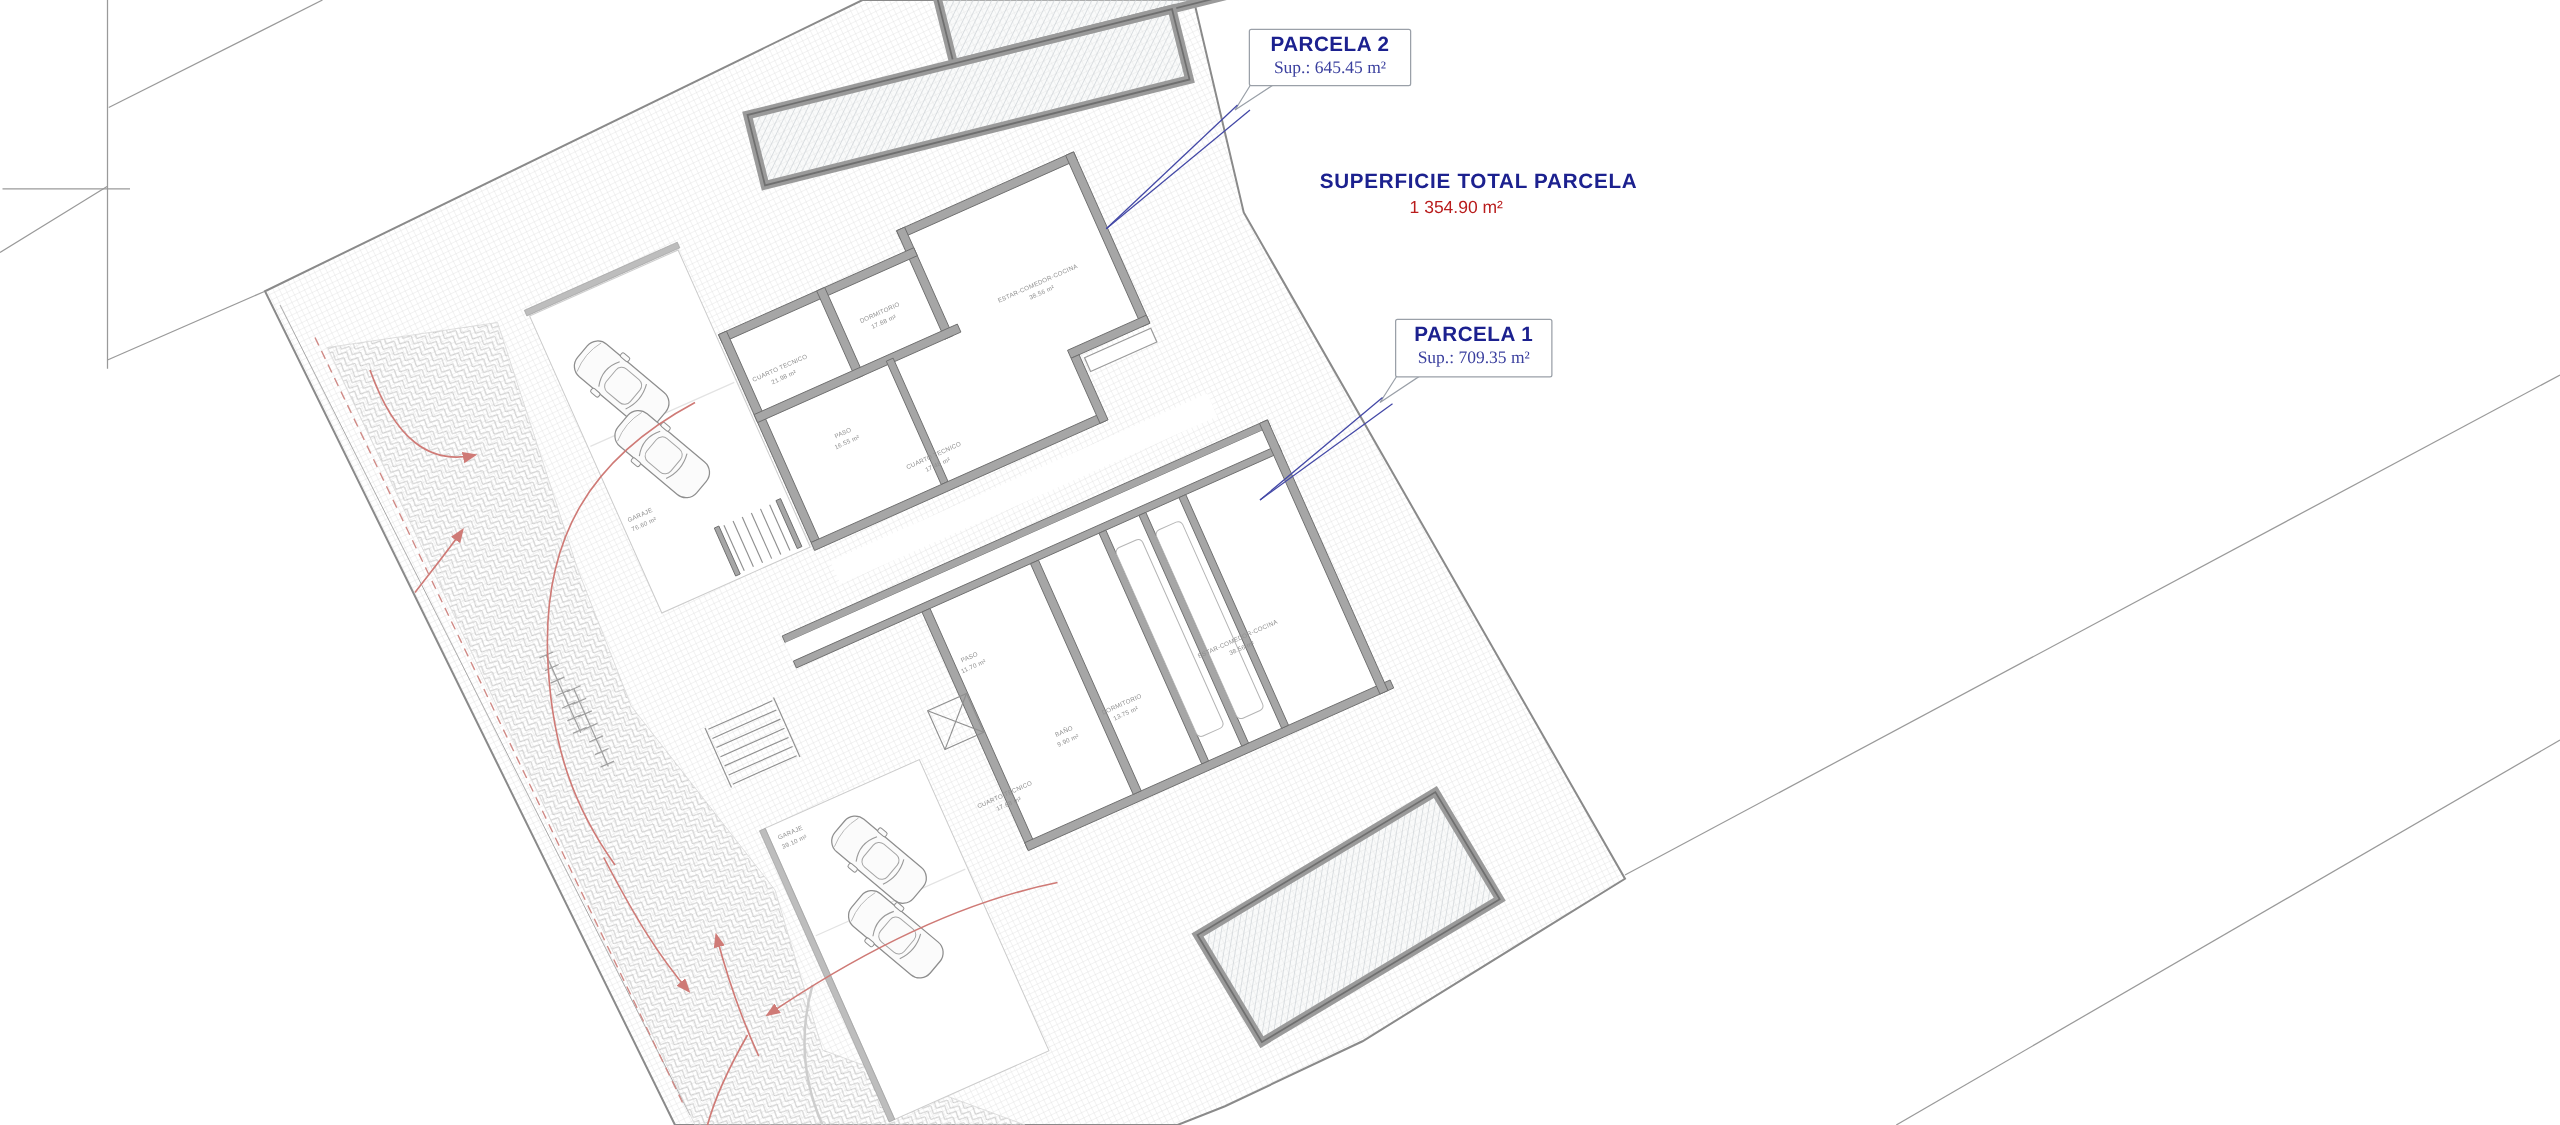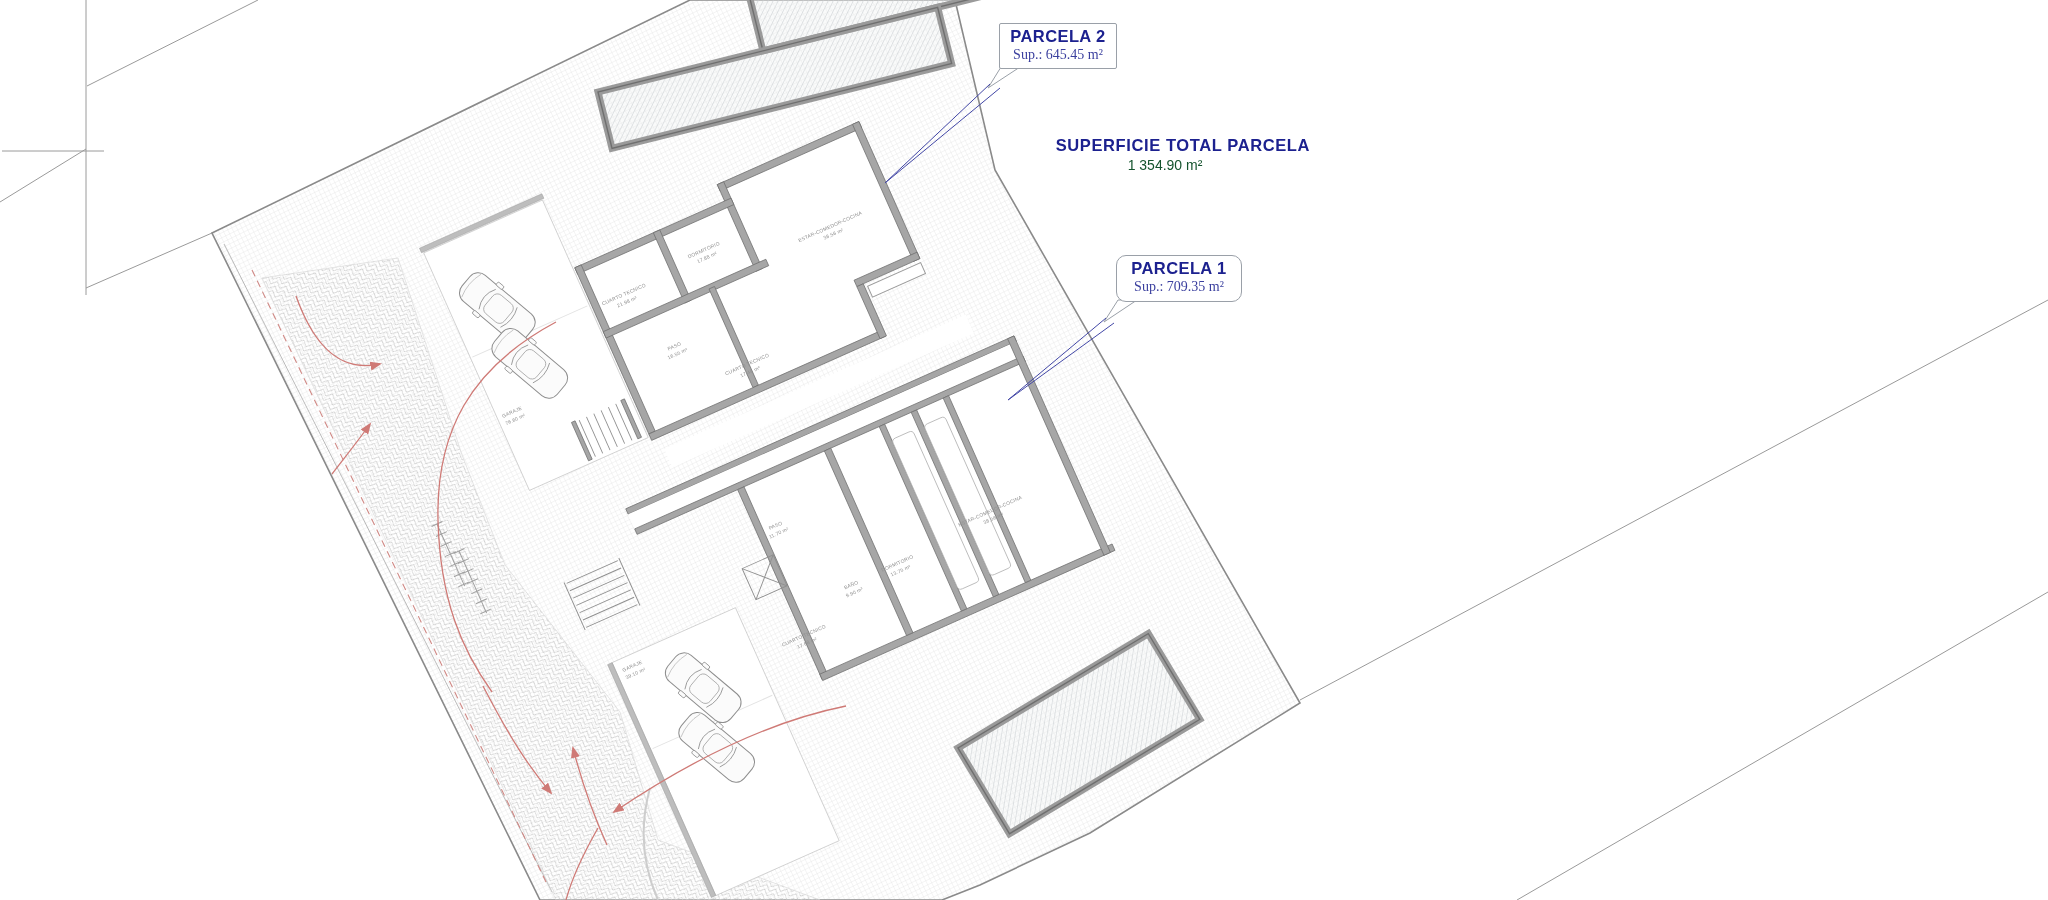--- a/index.html
+++ b/index.html
@@ -17,21 +17,21 @@
   .redpath{stroke:#cf7a76;stroke-width:1.3;fill:none;}
   .boundary{stroke:#9a9a9a;stroke-width:1;fill:none;}
   .poolrect{fill:url(#poolHatch);stroke:#9a9a9a;stroke-width:7;}
   .pooledge{fill:none;stroke:#6f6f6f;stroke-width:1.4;}
   .callout{position:absolute;background:#ffffff;border:1.5px solid #9aa0a8;border-radius:2px;
            text-align:center;padding:3px 4px 4px 4px;box-sizing:border-box;}
   .callout .t{color:#1c218f;font-weight:bold;font-size:16.5px;letter-spacing:.4px;}
   .callout .s{color:#3a3f9e;font-size:14px;margin-top:1px;font-family:Liberation Serif, serif;}
   .totalblock{position:absolute;text-align:center;}
   .totalblock .t{color:#1c218f;font-weight:bold;font-size:16.5px;letter-spacing:.6px;text-align:right;}
-  .totalblock .s{color:#14532d;font-size:14px;margin-top:2px;}
+  .totalblock .s{color:#b91c1c;font-size:14px;margin-top:2px;}
 </style>
 </head>
 <body>
 
 <div id="stage">
 
 <svg id="plan-svg" width="2048" height="900" viewBox="0 0 2048 900">
   <defs>
     <pattern id="gridHatch" width="4.5" height="4.5" patternUnits="userSpaceOnUse" patternTransform="rotate(-26)">
       <path d="M0 0H4.5M0 0V4.5" stroke="#dcdcdc" stroke-width="0.55" fill="none"></path>
@@ -239,28 +239,28 @@
   <g>
     <polygon points="1001,67 1020,67 988,88" fill="#ffffff" stroke="#9aa0a8" stroke-width="1"></polygon>
     <line class="leader" x1="990" y1="84" x2="885" y2="183"></line>
     <line class="leader" x1="1000" y1="88" x2="885" y2="183"></line>
     <polygon points="1118,300 1137,300 1104,322" fill="#ffffff" stroke="#9aa0a8" stroke-width="1"></polygon>
     <line class="leader" x1="1106" y1="318" x2="1008" y2="400"></line>
     <line class="leader" x1="1114" y1="323" x2="1008" y2="400"></line>
   </g>
 </svg>
 
-<div class="callout" style="left:999px;top:23px;width:118px;height:46px;">
+<div class="callout" style="left:999px;top:23px;width:130px;height:46px;">
   <div class="t">PARCELA 2</div>
   <div class="s">Sup.: 645.45 m²</div>
 </div>
 
 <div class="totalblock" style="left:1020px;top:136px;width:290px;">
   <div class="t">SUPERFICIE TOTAL PARCELA</div>
   <div class="s">1 354.90 m²</div>
 </div>
 
-<div class="callout" style="left:1116px;top:255px;width:126px;height:47px;border-radius:10px;">
+<div class="callout" style="left:1116px;top:255px;width:126px;height:47px;">
   <div class="t">PARCELA 1</div>
   <div class="s">Sup.: 709.35 m²</div>
 </div>
 
 </div>
 
 </body></html>

